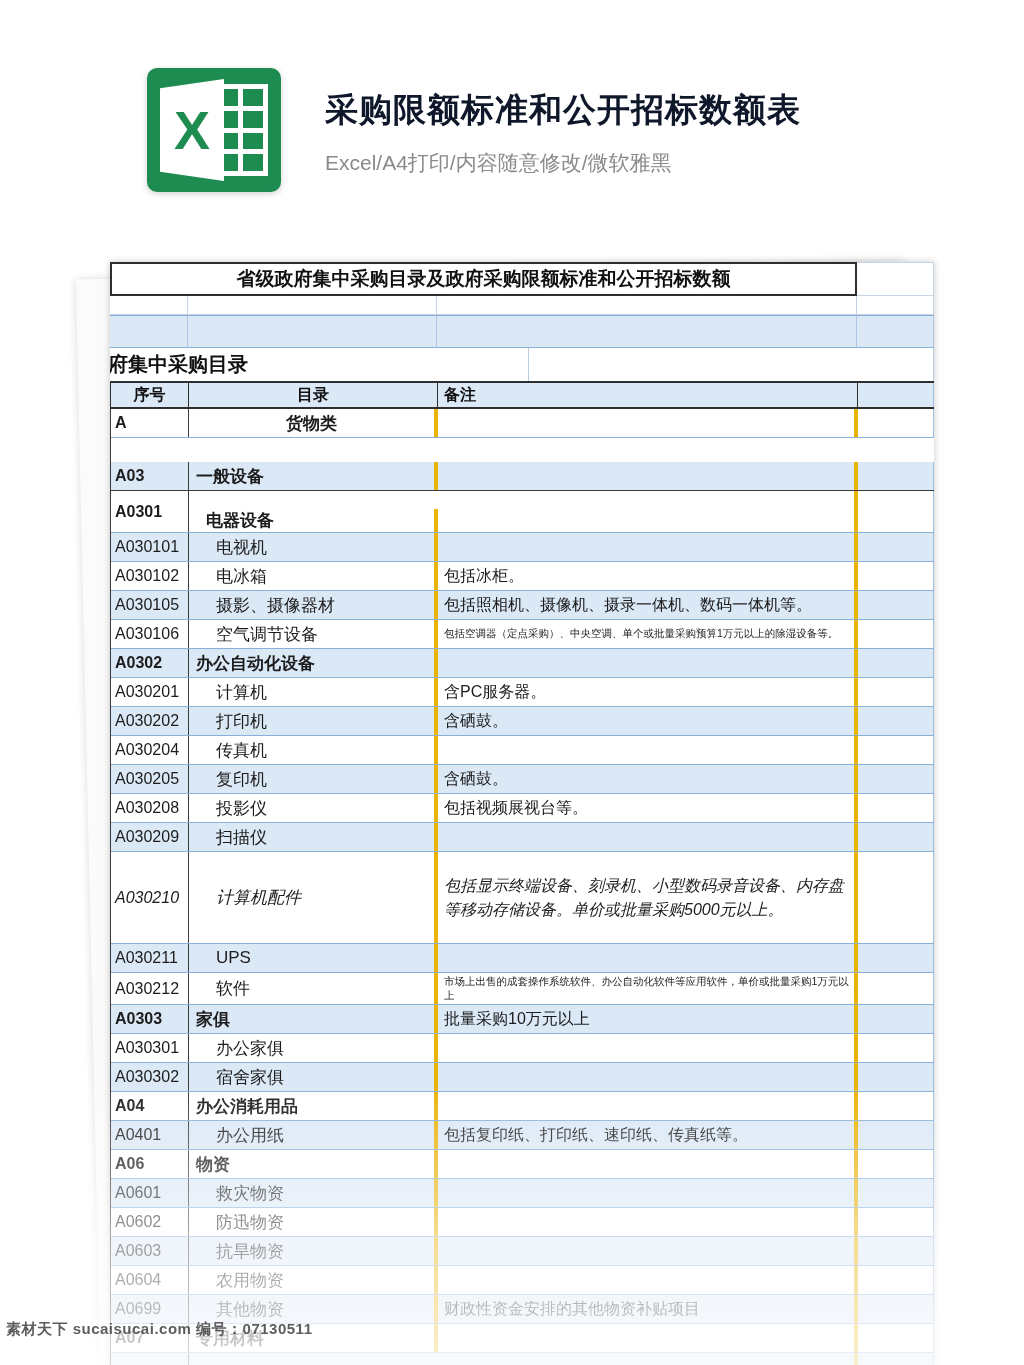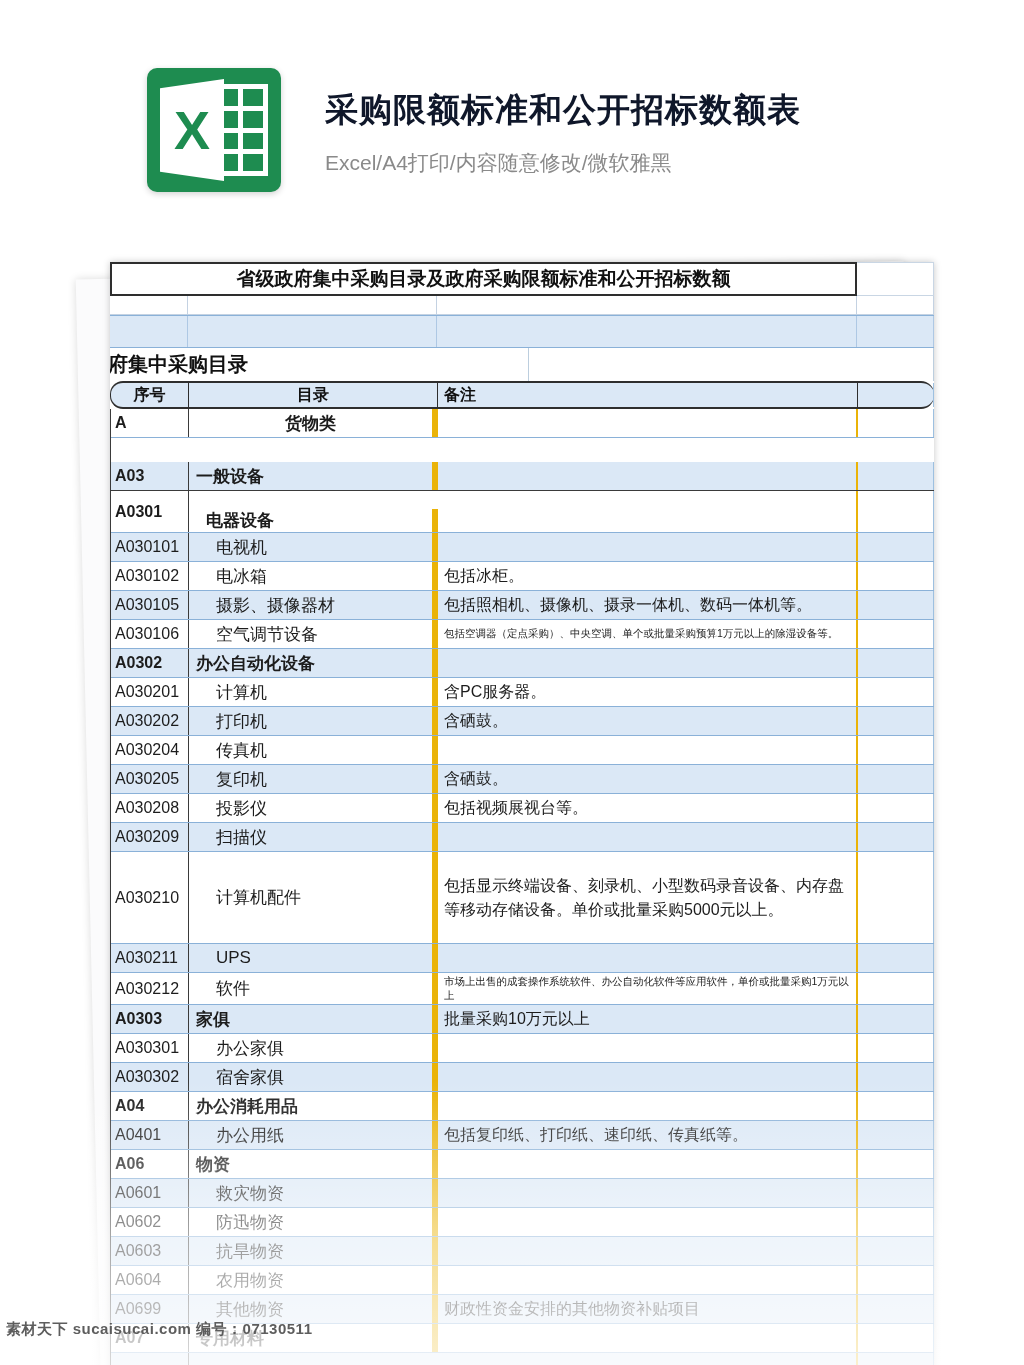--- a/index.html
+++ b/index.html
@@ -46,39 +46,39 @@
   .ec1{width:78px;} .ec2{width:249px;} .ec3{width:420px;} .ec4{flex:1;}
   .caption-row { height:33px; align-items:center;text-align:center; }
   .caption-row .cap { width:437px; font-size:20px; font-weight:bold; color:#111;
                       padding-left:1px; margin-left:-3px; white-space:nowrap; overflow:hidden;
                       border-right:1px solid #bccede; height:100%; display:flex; align-items:center; }
   .caption-row .ec3b { width:420px; border-right:1px solid #bccede; height:100%; }
 
   
   .head-row { height:28px; background:var(--stripe,#dbe8f6);
               border-top:2px solid #2e2e2e; border-bottom:2px solid #2e2e2e;
-              border-left:1px solid #2e2e2e; font-weight:bold; font-size:16px; color:#111;border-radius:13px; }
+              border-left:1px solid #2e2e2e; font-weight:bold; font-size:16px; color:#111; }
   .head-row div { display:flex; align-items:center; height:100%; }
   .hc1 { width:78px; justify-content:center; border-right:1px solid #2e2e2e; }
   .hc2 { width:249px; justify-content:center; border-right:1px solid #2e2e2e; }
   .hc3 { width:420px; padding-left:6px; border-right:1px solid #2e2e2e; }
   .hc4 { flex:1; border-right:1px solid #9dc0e0; }
 
   
   .tbody { border-left:1px solid #3a3a3a; }
   .brow { display:flex; width:100%; min-height:29px; border-bottom:1px solid var(--gridblue,#8ab1d8);
           background:#fff; }
   .brow.blue { background:var(--stripe,#dbe8f6); }
-  .brow.tall { min-height:92px; }
+  .brow.tall { min-height:92px;font-style:italic; }
   .brow.dark-b { border-bottom:1px solid #3a3a3a;margin-top:24px; }
   .bc1 { width:78px; border-right:1px solid #3a3a3a; font-size:16px; color:#1c1c1c;
          display:flex; align-items:center; padding-left:4px; }
-  .bc2 { width:249px; border-right:6px solid #eab308; font-size:17px;
+  .bc2 { width:249px; border-right:4px solid #eab308; font-size:17px;
          display:flex; align-items:center; }
-  .bc3 { width:420px; border-right:2px solid #eab308; font-size:16px;
+  .bc3 { width:420px; border-right:4px solid #eab308; font-size:16px;
          display:flex; align-items:center; padding:2px 4px 2px 6px; line-height:1.5; }
   .bc3.sm { font-size:10.5px; line-height:1.3; }
   .bc4 { flex:1; border-right:1px solid #9dc0e0; }
   .b  { font-weight:bold; }
   .lv0 { padding-left:7px; }
   .lv1 { padding-left:17px;margin-top:18px; }
   .lv2 { padding-left:27px; }
   .ctr { justify-content:center; padding-left:0; }
 
   

